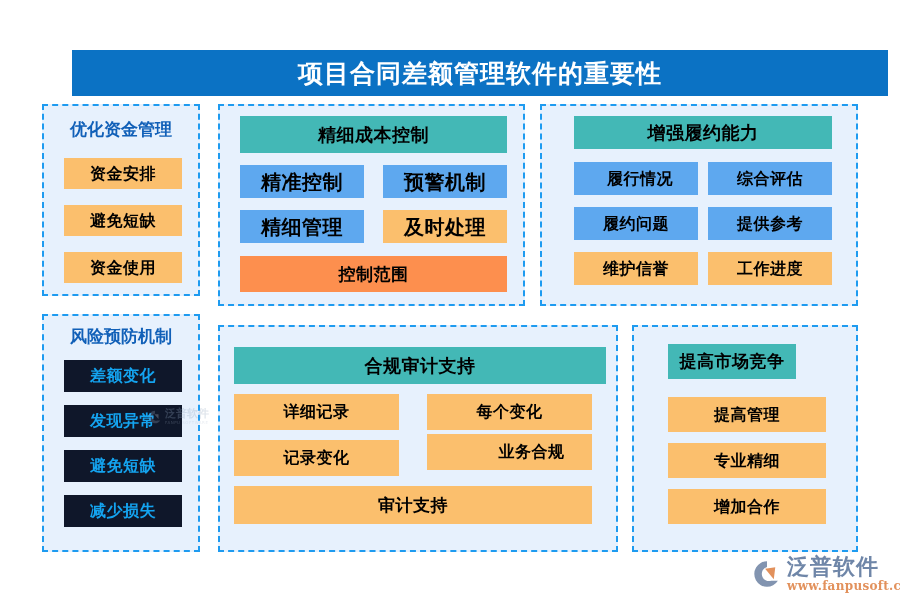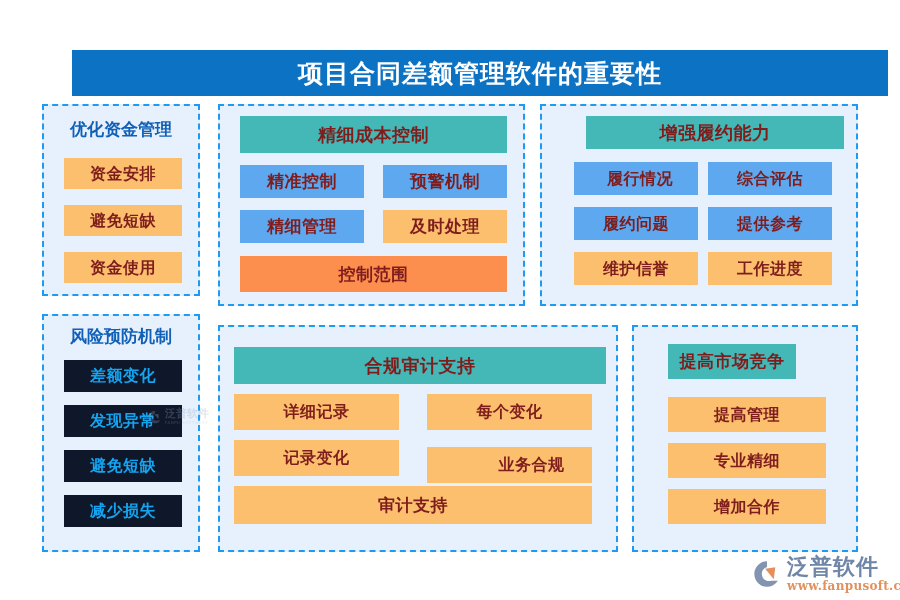--- a/index.html
+++ b/index.html
@@ -27,21 +27,21 @@
     position:absolute;
     background:#e7f1fd;
     border:2px dashed #1e9bf0;
     box-sizing:border-box;
   }
 
   
   .box{
     box-sizing:border-box;
     display:flex;align-items:center;justify-content:center;
-    font-weight:bold;color:#7f1d1d;
+    font-weight:bold;color:#000000;
     letter-spacing:.5px;
     line-height:1;
   }
   .box.teal{background:#43b8b6;}
   .box.blue{background:#5ea8ef;}
   .box.orange{background:#fbbf6d;}
   .box.deep-orange{background:#fd8f4e;}
   .box.white{background:#0f172a;color:#14a4f0;}
   .plain-head{
     display:flex;align-items:center;justify-content:center;
@@ -61,46 +61,46 @@
   #panel-risk .head{position:absolute;left:0;top:6px;width:100%;height:28px;font-family:Liberation Serif, serif;}
   #panel-risk .b{position:absolute;left:20px;width:118px;height:32px;font-size:16px;}
   #panel-risk .b1{top:44px;}
   #panel-risk .b2{top:89px;}
   #panel-risk .b3{top:134px;}
   #panel-risk .b4{top:179px;}
 
   
   #panel-cost{left:218px;top:104px;width:307px;height:202px;}
   #panel-cost .head{position:absolute;left:20px;top:10px;width:267px;height:37px;font-size:18px;}
-  #panel-cost .g{position:absolute;width:124px;height:33px;font-size:17px;}
+  #panel-cost .g{position:absolute;width:124px;height:33px;font-size:20px;}
   #panel-cost .g1{left:20px;top:59px;}
   #panel-cost .g2{left:163px;top:59px;}
   #panel-cost .g3{left:20px;top:104px;}
   #panel-cost .g4{left:163px;top:104px;}
   #panel-cost .wide{position:absolute;left:20px;top:150px;width:267px;height:36px;font-size:17px;}
 
   
   #panel-perf{left:540px;top:104px;width:318px;height:202px;}
-  #panel-perf .head{position:absolute;left:44px;top:10px;width:258px;height:33px;font-size:18px;}
+  #panel-perf .head{position:absolute;left:32px;top:10px;width:258px;height:33px;font-size:18px;}
   #panel-perf .g{position:absolute;width:124px;height:33px;font-size:16px;}
   #panel-perf .g1{left:32px;top:56px;padding-left:8px;}
   #panel-perf .g2{left:166px;top:56px;}
   #panel-perf .g3{left:32px;top:101px;}
   #panel-perf .g4{left:166px;top:101px;}
   #panel-perf .g5{left:32px;top:146px;}
   #panel-perf .g6{left:166px;top:146px;}
 
   
   #panel-audit{left:218px;top:325px;width:400px;height:227px;}
   #panel-audit .head{position:absolute;left:14px;top:20px;width:372px;height:37px;font-size:18px;}
   #panel-audit .g{position:absolute;width:165px;height:36px;font-size:16px;}
   #panel-audit .g1{left:14px;top:67px;}
   #panel-audit .g2{left:207px;top:67px;}
   #panel-audit .g3{left:14px;top:113px;}
-  #panel-audit .g4{left:207px;top:120px;padding-left:44px;}
+  #panel-audit .g4{left:207px;top:107px;padding-left:44px;}
   #panel-audit .wide{position:absolute;left:14px;top:159px;width:358px;height:38px;font-size:17px;}
 
   
   #panel-market{left:632px;top:325px;width:226px;height:227px;}
   #panel-market .head{position:absolute;left:34px;top:17px;width:128px;height:35px;font-size:17px;}
   #panel-market .b{position:absolute;left:34px;width:158px;height:35px;font-size:16px;}
   #panel-market .b1{top:70px;}
   #panel-market .b2{top:116px;}
   #panel-market .b3{top:162px;}
 

